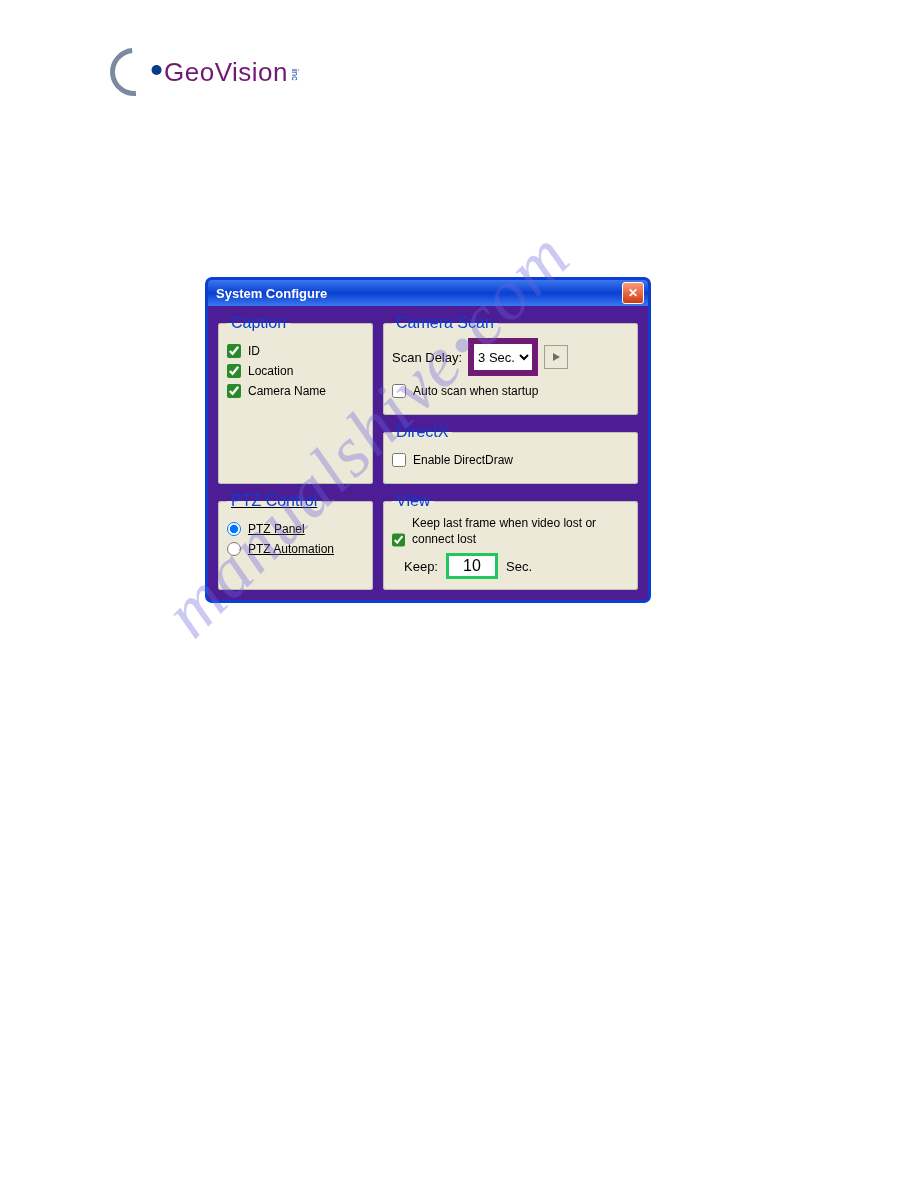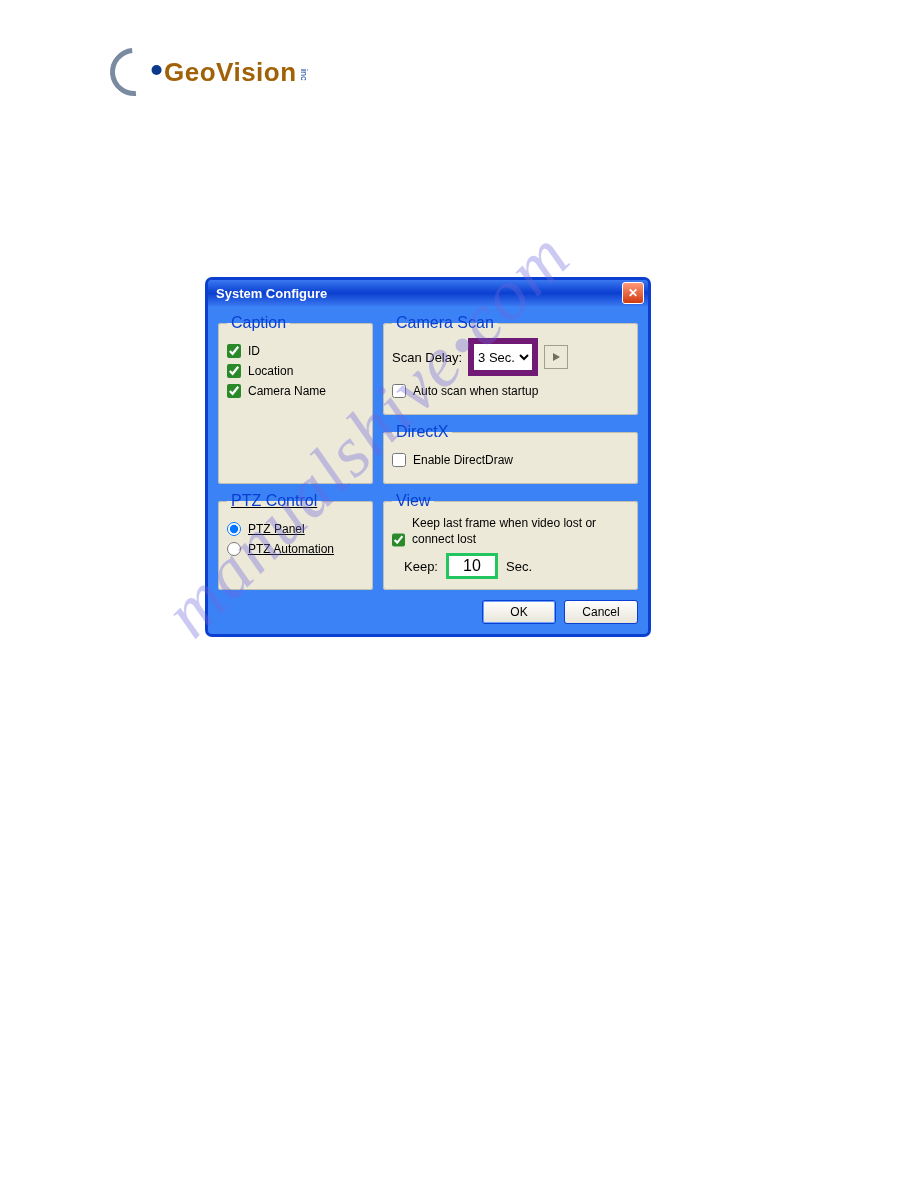--- a/index.html
+++ b/index.html
@@ -39,22 +39,22 @@
     height: 10px;
     border-radius: 50%;
     background: #0a3a8a;
     position: absolute;
     top: -2px;
     right: -2px;
     transform: rotate(-40deg);
   }
   .logo-text {
     font-size: 26px;
-    font-weight: bold;
-    color: #a16207;
+    font-weight: normal;
+    color: #701a75;
     letter-spacing: 0.5px;
   }
   .logo-inc {
     font-size: 9px;
     color: #0a3f9a;
     writing-mode: vertical-rl;
     margin-left: 2px;
     margin-top: 6px;
   }
 
@@ -82,21 +82,21 @@
     background: rgba(110,100,220,0.35);
     margin: 0 6px 12px 6px;
   }
 
   
   .dialog {
     position: absolute;
     top: 278px;
     left: 206px;
     width: 440px;
-    background: #3b82f6;
+    background: #4c1d95;
     border: 2px solid #0a3fd0;
     border-radius: 6px;
     box-shadow: 0 0 0 1px #0a3fd0;
     z-index: 3;
   }
   .titlebar {
     height: 26px;
     background: linear-gradient(to bottom, #3a78f0 0%, #0a3fd0 50%, #3a78f0 100%);
     border-top-left-radius: 4px;
     border-top-right-radius: 4px;
@@ -329,19 +329,15 @@
         <input type="checkbox" class="checked-green" checked="" style="">
         <span>Keep last frame when video lost or connect lost</span>
       </div>
       <div class="keep-row">
         <span>Keep:</span>
         <input type="text" value="10" style="">
         <span>Sec.</span>
       </div>
     </fieldset>
 
-    <div class="button-row">
-      <button class="btn ok">OK</button>
-      <button class="btn">Cancel</button>
-    </div>
 
   </div>
 </div>
 
 </body></html>

